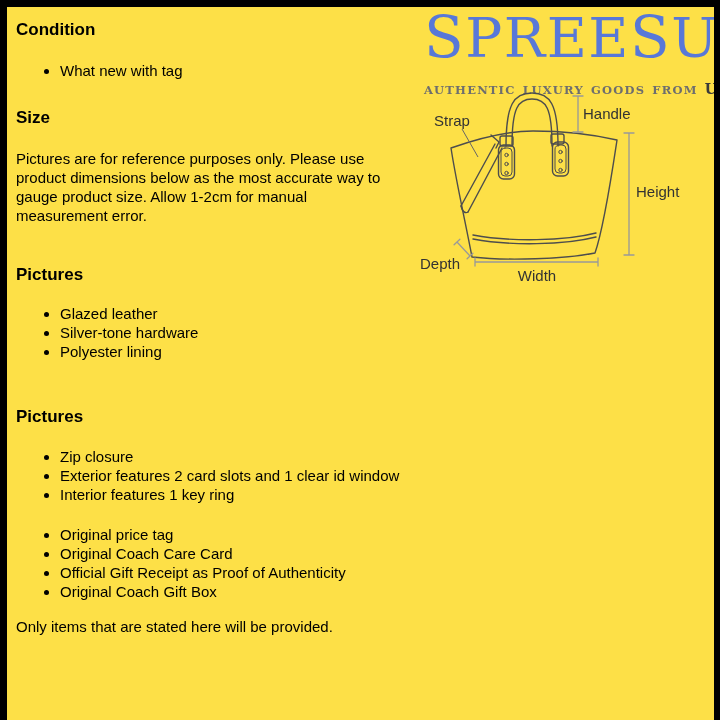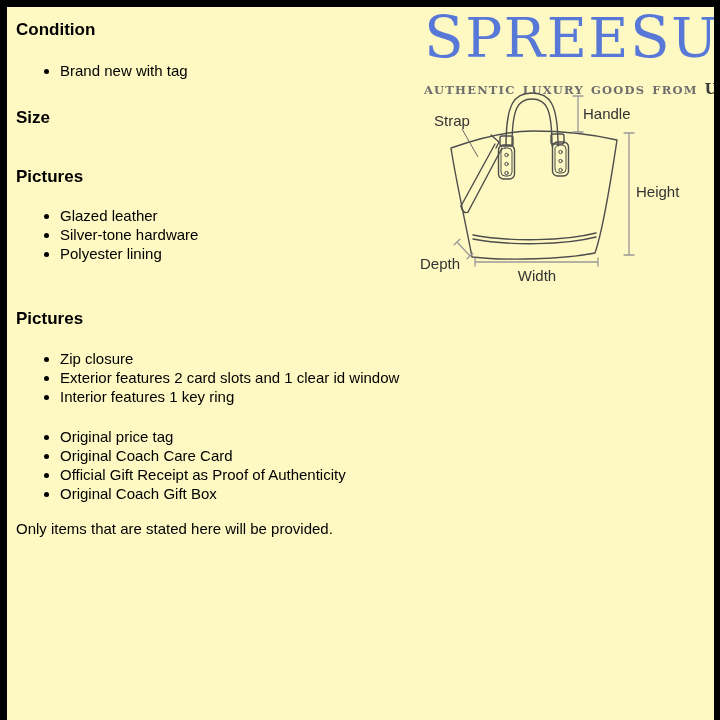--- a/index.html
+++ b/index.html
@@ -1,21 +1,21 @@
 <!DOCTYPE html>
 <html><head>
 <meta charset="utf-8">
 <style>
   * { box-sizing: border-box; }
   html, body { margin: 0; padding: 0; background: #ffffff; }
   .page {
     position: relative;
     width: 720px;
     height: 720px;
-    background: #fef9c3;
+    background: #fde047;
     border-top: 7px solid #000;
     border-left: 7px solid #000;
     border-right: 6px solid #000;
     overflow: hidden;
     font-family: "Liberation Sans", sans-serif;
     color: #000;
   }
 
   
   .col-left {
@@ -92,24 +92,28 @@
 </style>
 </head>
 <body>
 
 <div class="page">
 
   <div class="col-left">
 
     <h2>Condition</h2>
     <ul class="mt22">
-      <li>Brand new with tag</li>
+      <li>What new with tag</li>
     </ul>
 
     <h2 class="mt28">Size</h2>
+    <p class="note mt22">Pictures are for reference purposes only. Please use
+product dimensions below as the most accurate way to
+gauge product size. Allow 1-2cm for manual
+measurement error.</p>
 
     <h2 class="mt40">Pictures</h2>
     <ul class="mt20">
       <li>Glazed leather</li>
       <li>Silver-tone hardware</li>
       <li>Polyester lining</li>
     </ul>
 
     <h2 class="mt46">Pictures</h2>
     <ul class="mt21">

